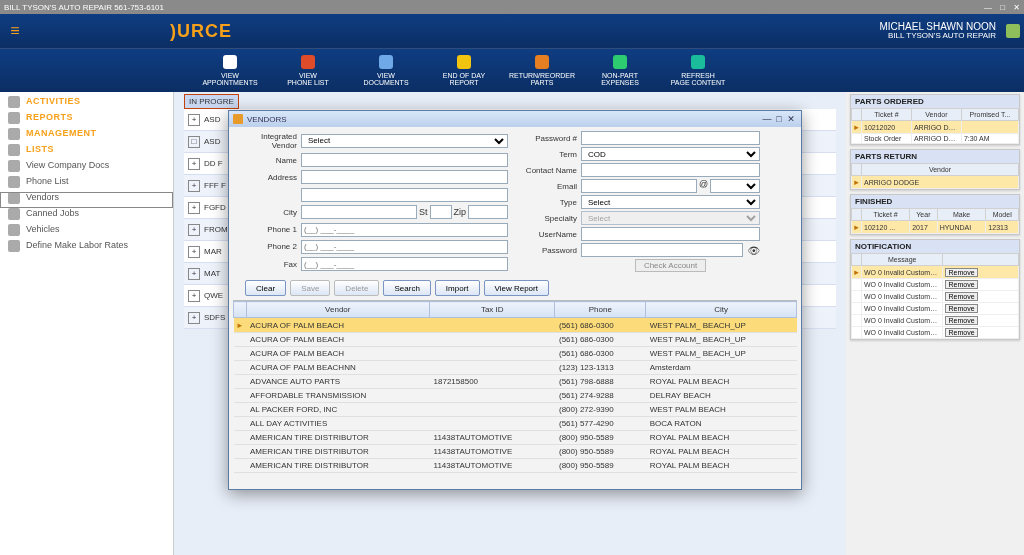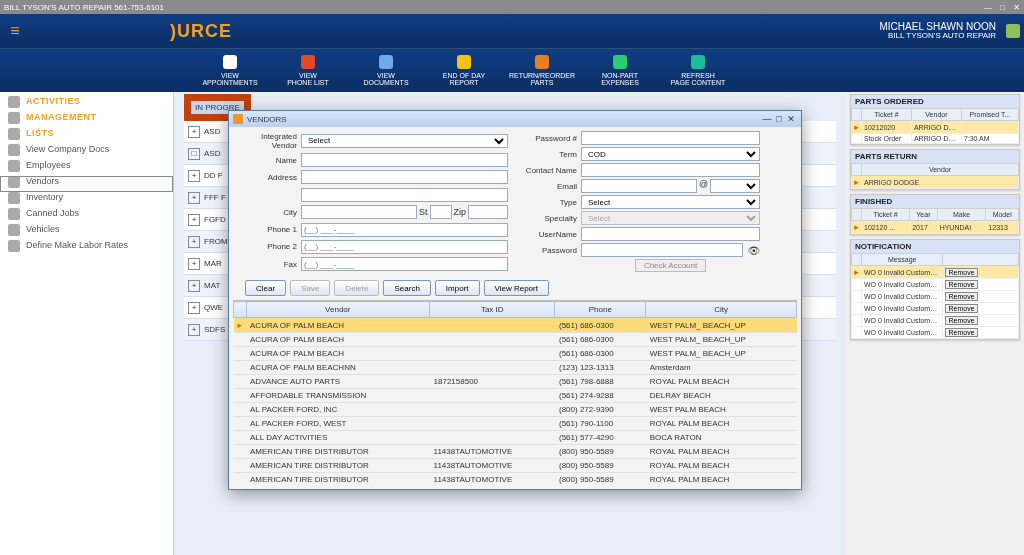--- a/index.html
+++ b/index.html
@@ -19,21 +19,21 @@
     .tbtn .ic { width: 14px; height: 14px; border-radius: 3px; margin-bottom: 3px; }
     .ic-appt { background:#fff; } .ic-phone{background:#e04b2a;} .ic-docs{background:#6fa9e8;} .ic-eod{background:#f1c40f;} .ic-ret{background:#e67e22;} .ic-np{background:#2ecc71;} .ic-ref{background:#1abc9c;}
     .body { display: flex; height: calc(541px - 34px - 44px); position: relative; }
     .sidebar { width: 174px; background: #fff; border-right: 1px solid #ccc; padding: 4px 0; overflow: hidden; }
     .side-item { display: flex; align-items: flex-start; height: 16px; padding: 0 8px; font-size: 9px; color: #555; cursor: pointer; }
     .side-item .sic { width: 12px; height: 12px; margin-right: 6px; border-radius: 2px; background: #aaa; }
     .side-group { color: #f7a11b; font-weight: bold; font-size: 9px; letter-spacing: .5px; }
     .side-item.selected { background: #fff; outline: 1px solid #888; outline-offset: -1px; }
     .content { flex: 1; position: relative; background: #e8eef8; }
     .rowlist { padding: 2px 10px; font-size: 8px; }
-    .progress-hdr { background: #c8d6ef; padding: 2px 4px; font-size: 8px; color: #333; display: inline-block; border: 7px solid #c2410c; }
+    .progress-hdr { background: #c8d6ef; padding: 2px 4px; font-size: 8px; color: #333; display: inline-block; border: 1px solid #c2410c; }
     .rowlist .r { display:flex; align-items:center; height:22px; border-bottom:1px solid #d6def0; background:#fff; padding:0 4px;}
     .rowlist .r.expanded{background:#fde8a8;}
     .rowlist .r .exp{width:12px;height:12px;border:1px solid #888;text-align:center;line-height:10px;margin-right:4px;font-size:8px;}
     .rowlist .r.alt{background:#eef3fb;}
 
     .rightpanels { width: 170px; display: flex; flex-direction: column; gap: 4px; margin: 2px 4px; }
     .panel { background: #fff; border: 1px solid #c8c8c8; box-shadow: 0 1px 2px rgba(0,0,0,.15); }
     .panel-hdr { background: #d8e2f4; font-size: 8px; padding: 2px 4px; font-weight: bold; color: #222; }
     .panel table { width: 100%; border-collapse: collapse; font-size: 7px; }
     .panel th { background: #e8eef8; border: 1px solid #d0d0d0; padding: 2px; font-weight: normal; }
@@ -128,41 +128,41 @@
     </div>
 
   <div class="body">
     <div class="sidebar" id="sidebar">
         <div class="side-item side-group">
           <span class="sic"></span>
           <span>ACTIVITIES</span>
         </div>
         <div class="side-item side-group">
           <span class="sic"></span>
+          <span>REPORTS</span>
+        </div>
+        <div class="side-item side-group">
+          <span class="sic"></span>
           <span>MANAGEMENT</span>
         </div>
         <div class="side-item side-group">
           <span class="sic"></span>
           <span>LISTS</span>
         </div>
         <div class="side-item">
           <span class="sic"></span>
           <span>View Company Docs</span>
         </div>
         <div class="side-item">
           <span class="sic"></span>
-          <span>Employees</span>
+          <span>Phone List</span>
         </div>
         <div class="side-item selected">
           <span class="sic"></span>
           <span>Vendors</span>
-        </div>
-        <div class="side-item">
-          <span class="sic"></span>
-          <span>Inventory</span>
         </div>
         <div class="side-item">
           <span class="sic"></span>
           <span>Canned Jobs</span>
         </div>
         <div class="side-item">
           <span class="sic"></span>
           <span>Vehicles</span>
         </div>
         <div class="side-item">
@@ -440,27 +440,20 @@
             </tr>
             <tr class="">
               <td class="rowmarker"></td>
               <td>AL PACKER FORD, INC</td>
               <td></td>
               <td>(800) 272-9390</td>
               <td>WEST PALM BEACH</td>
             </tr>
             <tr class="">
               <td class="rowmarker"></td>
-              <td>AL PACKER FORD, WEST</td>
-              <td></td>
-              <td>(561) 790-1100</td>
-              <td>ROYAL PALM BEACH</td>
-            </tr>
-            <tr class="">
-              <td class="rowmarker"></td>
               <td>ALL DAY ACTIVITIES</td>
               <td></td>
               <td>(561) 577-4290</td>
               <td>BOCA RATON</td>
             </tr>
             <tr class="">
               <td class="rowmarker"></td>
               <td>AMERICAN TIRE DISTRIBUTOR</td>
               <td>11438TAUTOMOTIVE</td>
               <td>(800) 950-5589</td>

